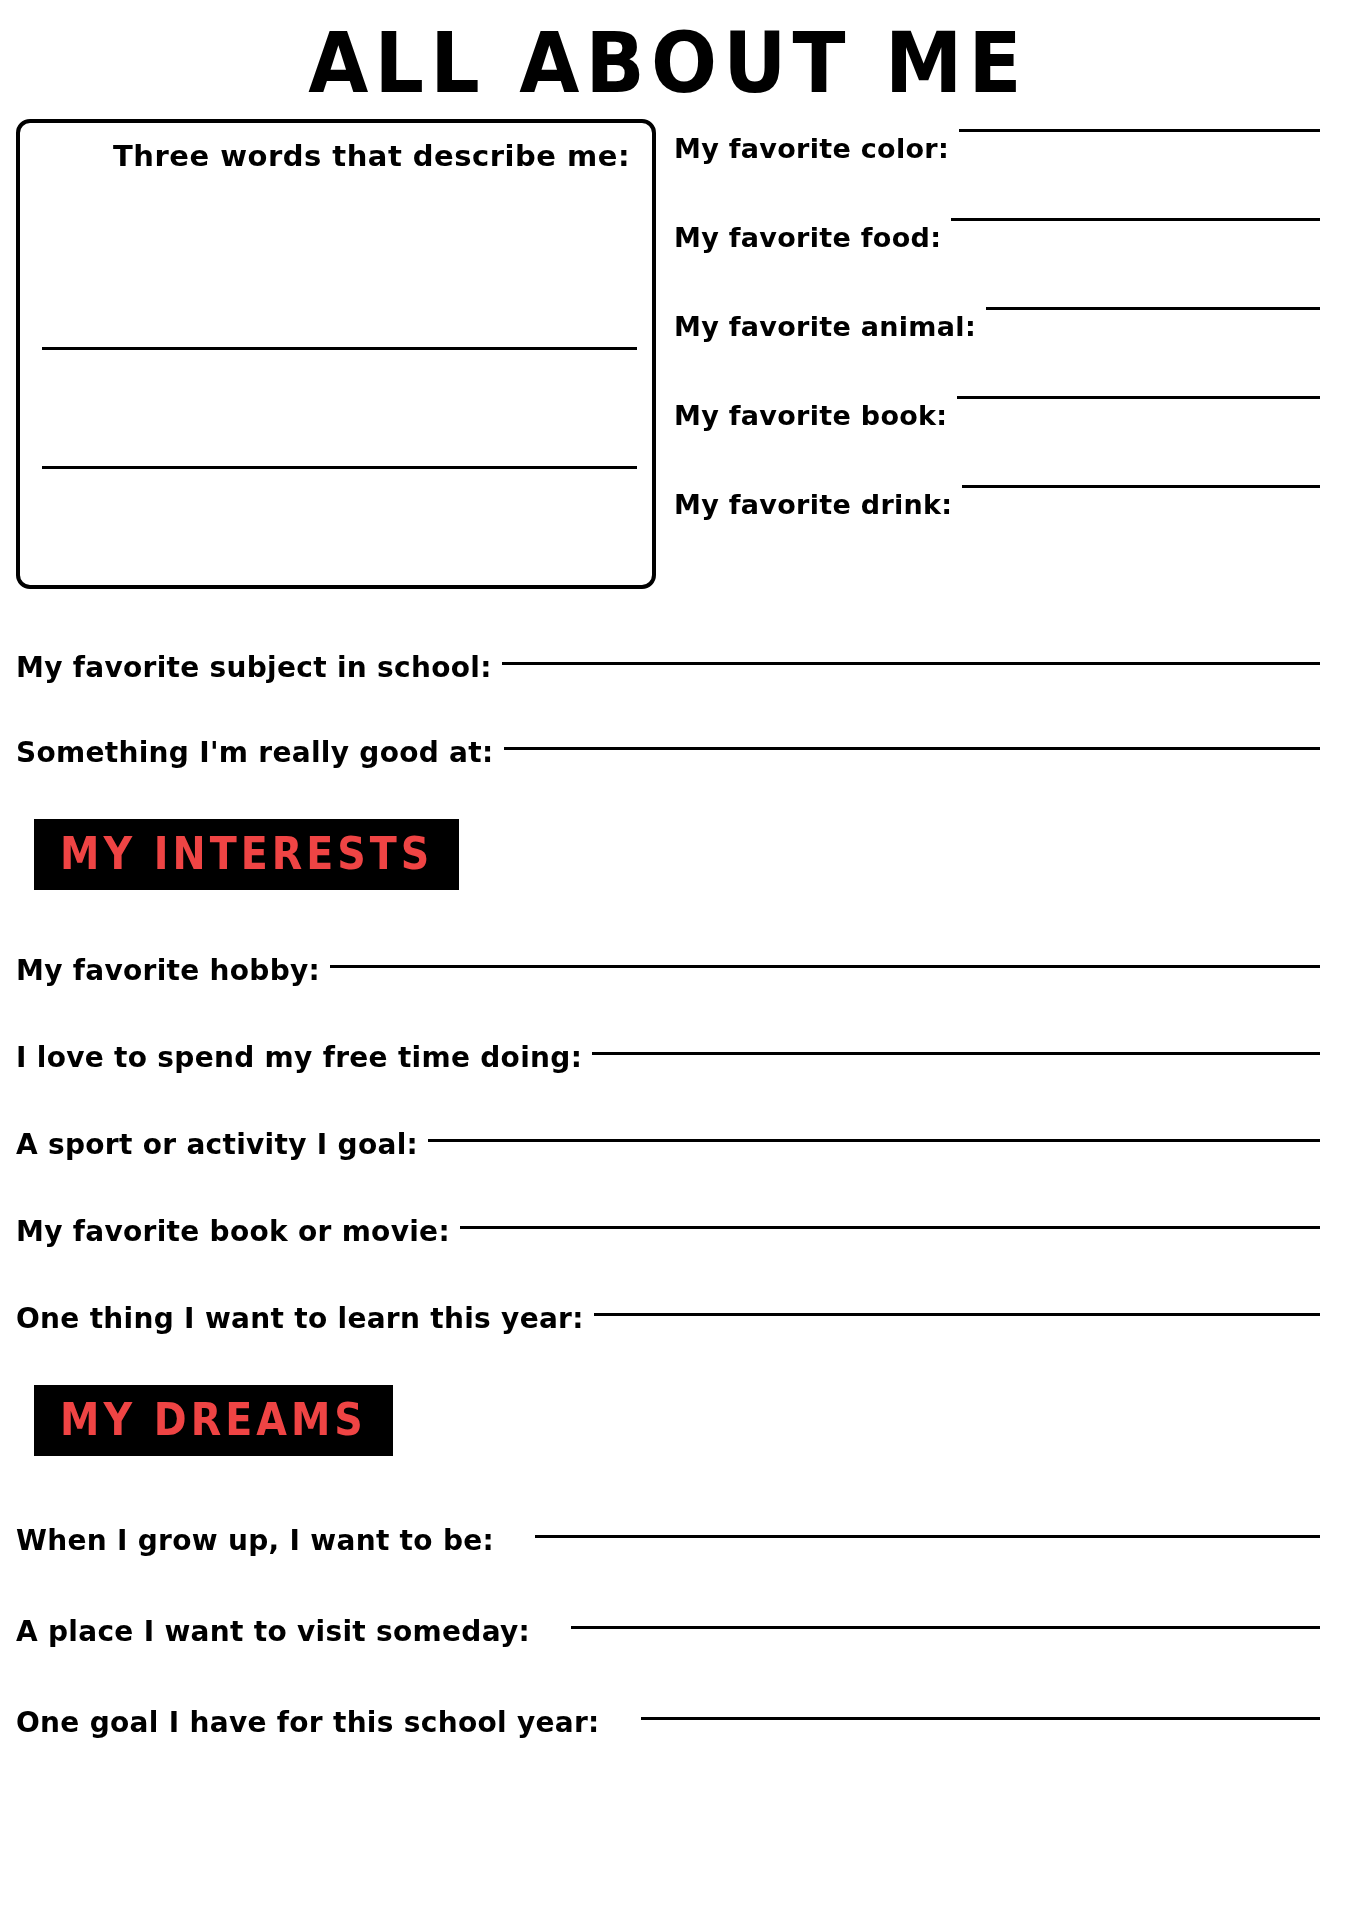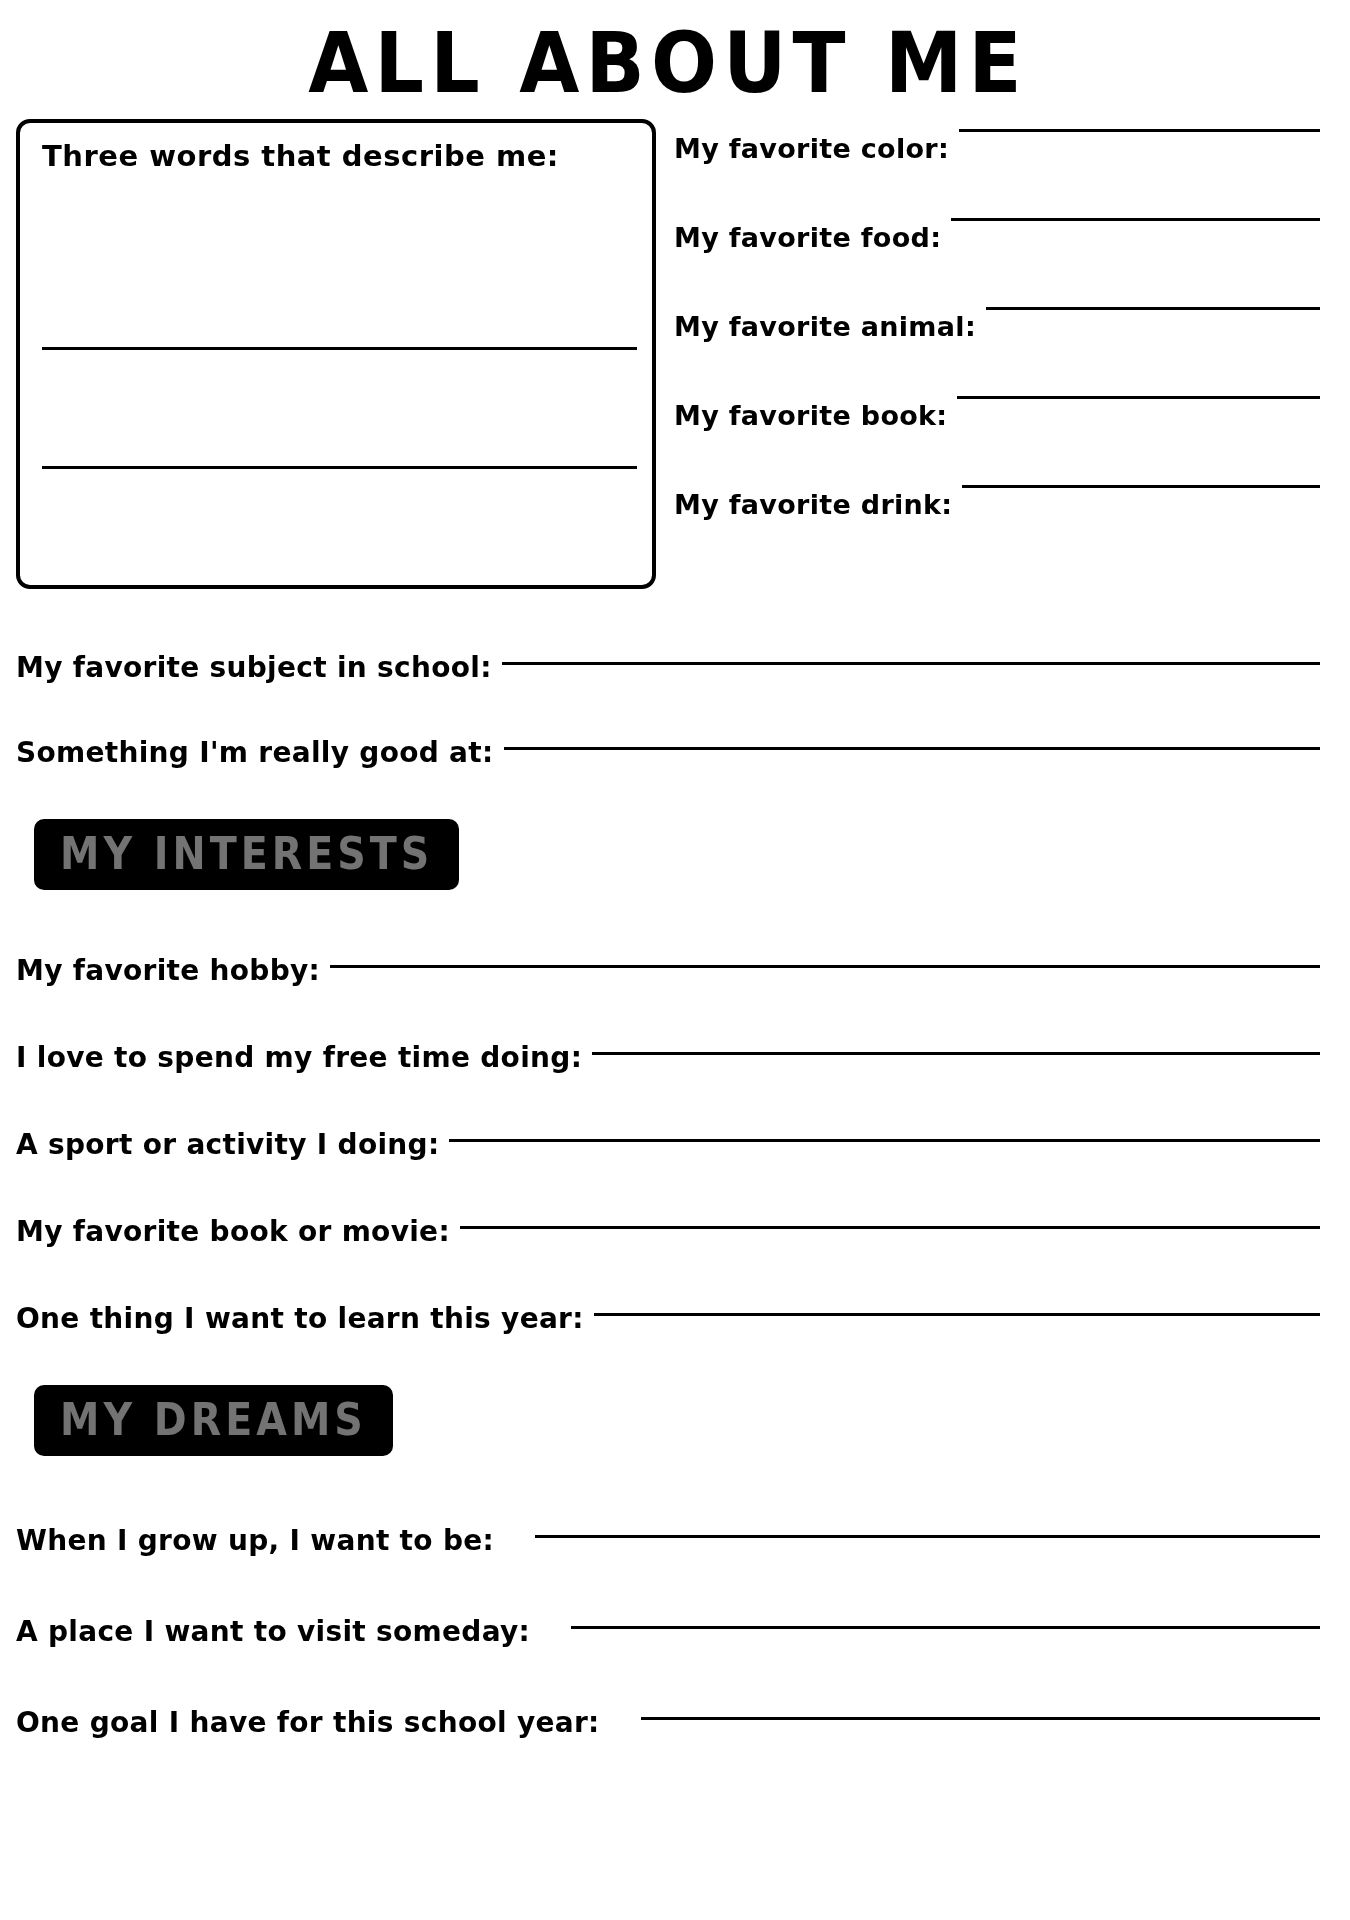--- a/index.html
+++ b/index.html
@@ -48,21 +48,21 @@
     height: 470px;
     border: 4px solid #000;
     border-radius: 14px;
     box-sizing: border-box;
     padding: 16px 22px 10px 22px;
     position: relative;
   }
   .three-words-title {
     font-size: 29px;
     font-weight: bold;
-    text-align: left;
+    text-align: right;
     letter-spacing: 0.5px;
   }
   .tw-lines {
     margin-top: 58px;
   }
   .tw-line {
     border-bottom: 3px solid #000;
     height: 116px;
     margin: 0 0 0 0;
     width: 595px;
@@ -105,24 +105,24 @@
     font-weight: bold;
     letter-spacing: 0.3px;
   }
 
   .section-gap-top { margin-top: 62px; }
 
   
   .banner {
     display: inline-block;
     background: #000;
-    color: #737373;
+    color: #ef4444;
     font-weight: bold;
     padding: 9px 26px 11px 26px;
-    border-radius: 10px;
+    border-radius: 0;
     font-size: 44px;
     letter-spacing: 4px;
     margin: 50px 0 10px 18px;
     font-stretch: condensed;
   }
 
   .interests-row { margin-top: 54px; }
   .dreams-row { margin-top: 58px; gap: 31px; }
 </style>
 </head>
@@ -184,21 +184,21 @@
     <span class="q-label">My favorite hobby:</span>
     <span class="fill"></span>
   </div>
 
   <div class="q-row interests-row">
     <span class="q-label">I love to spend my free time doing:</span>
     <span class="fill"></span>
   </div>
 
   <div class="q-row interests-row">
-    <span class="q-label">A sport or activity I doing:</span>
+    <span class="q-label">A sport or activity I goal:</span>
     <span class="fill"></span>
   </div>
 
   <div class="q-row interests-row">
     <span class="q-label">My favorite book or movie:</span>
     <span class="fill"></span>
   </div>
 
   <div class="q-row interests-row">
     <span class="q-label">One thing I want to learn this year:</span>

